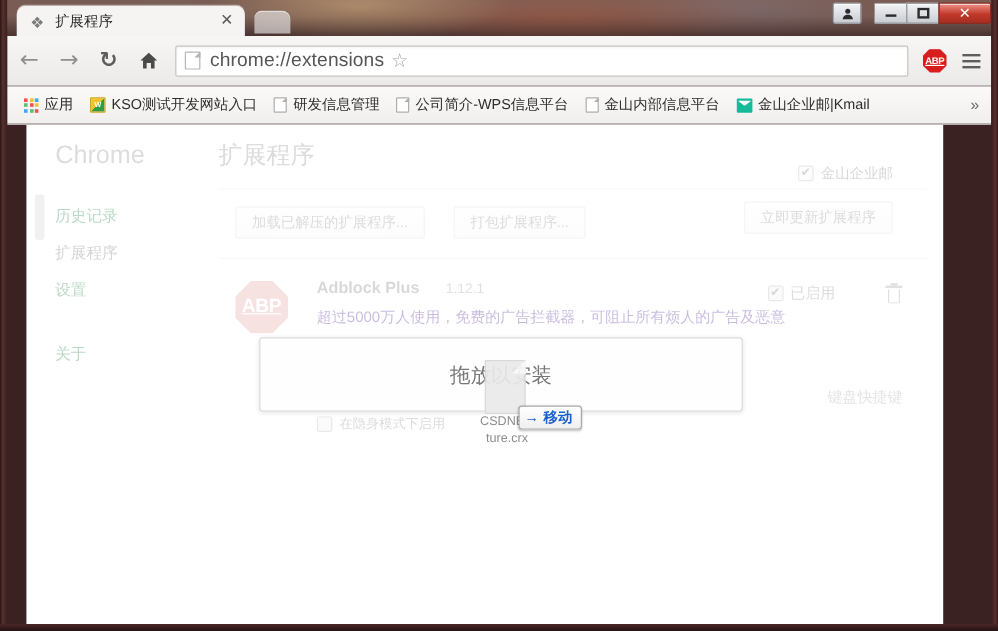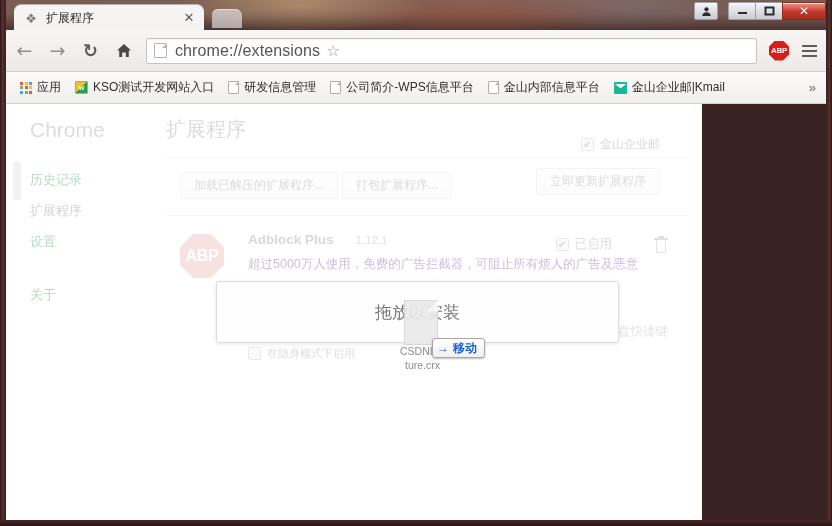--- a/index.html
+++ b/index.html
@@ -147,21 +147,21 @@
   }
   #abp-toolbar-icon {
     width: 20px; height: 20px; margin-left: 6px; flex: none;
     position: relative;
   }
   .octagon {
     width: 100%; height: 100%;
     background: #d71d1d;
     clip-path: polygon(30% 0,70% 0,100% 30%,100% 70%,70% 100%,30% 100%,0 70%,0 30%);
     display: flex; align-items: center; justify-content: center;
-    color: #fff; font-weight: bold; letter-spacing: -.3px;
+    color: #fff; font-weight: bold; letter-spacing: -.3px; text-decoration: underline;
   }
   #abp-toolbar-icon .octagon { font-size: 8px; }
   #menu-btn {
     width: 28px; height: 28px; margin: 0 3px 0 6px; flex: none;
     display: flex; flex-direction: column; align-items: center; justify-content: center; gap: 3px;
   }
   #menu-btn i { display:block; width: 15px; height: 2px; background: #5d5d5d; }
 
   
   #bookmarks {
@@ -209,22 +209,22 @@
     border-top: 4px solid #fff; border-left: 5px solid transparent; border-right: 5px solid transparent;
     box-sizing: border-box;
   }
   #bm-overflow {
     margin-left: auto; margin-right: 10px; flex:none;
     font-size: 13px; color: #6a6a6a;
   }
 
   
   #page {
-    position: absolute; left: 6px; top: 104px;
-    width: 696px; height: 416px;
+    position: absolute; left: 22px; top: 104px;
+    width: 764px; height: 416px;
     background: #fff;
     overflow: hidden;
   }
   #page-inner { opacity: .30; }
 
   #side-scrollbar {
     position: absolute; left: 7px; top: 58px;
     width: 8px; height: 38px;
     background: #cfcfd2; border-radius: 2px;
     opacity: .9;
@@ -251,21 +251,21 @@
     display: flex; align-items: center; font-size: 12px; color: #7e7e7e;
   }
   .cb {
     width: 13px; height: 13px; border: 1px solid #b9b9b9; background: #f4f4f4;
     border-radius: 2px; margin-right: 6px; flex: none;
     display: flex; align-items: center; justify-content: center;
     font-size: 10px; color: #7e7e7e; line-height: 1;
   }
 
   #btnrow {
-    display: flex; align-items: center; gap: 4px; margin: 0 0 0 14px;
+    display: flex; align-items: center; gap: 24px; margin: 0 0 0 14px;
   }
   .gbtn {
     height: 27px; padding: 0 13px;
     border: 1px solid #dcdcdc; border-radius: 2px;
     background: linear-gradient(180deg,#fdfdfd,#f6f6f6);
     font-size: 12px; color: #8b8b8b;
     display: flex; align-items: center;
   }
   #update-btn { position: absolute; right: 28px; top: 52px; }
 

